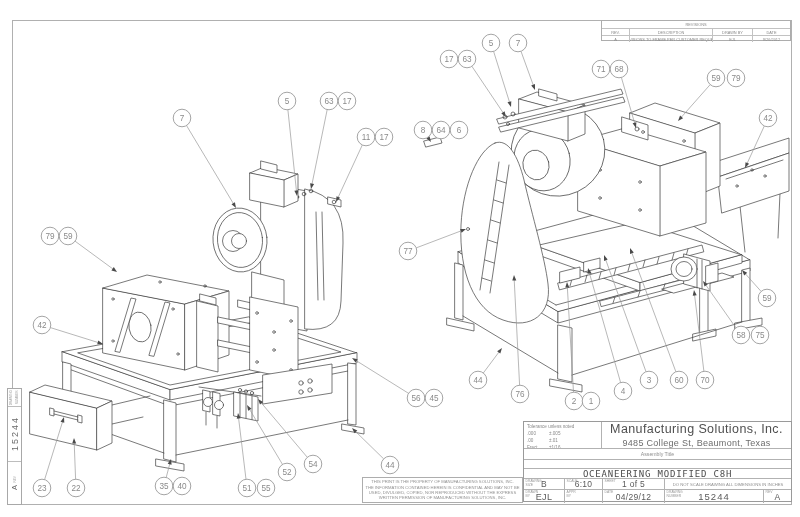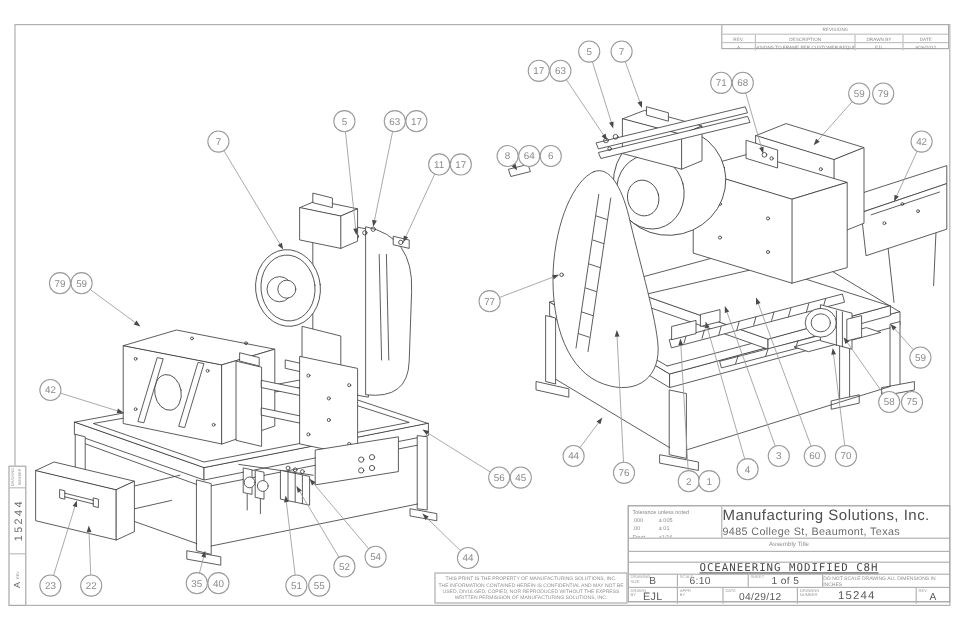--- a/index.html
+++ b/index.html
@@ -30,21 +30,21 @@
   #title-block { left:523px; top:421px; width:269px; height:81px; border:1px solid #9a9a9a; background:#fff; }
   .tb-row { display:flex; border-top:1px solid #b2b2b2; position:relative; }
   .tb-row:first-child { border-top:none; }
   .tb-cell { position:relative; border-left:1px solid #b2b2b2; display:flex; align-items:center; justify-content:center; overflow:hidden; }
   .tb-cell:first-child { border-left:none; }
   .tb-label { position:absolute; left:1.5px; top:1px; font-size:3.4px; line-height:1.15; color:#999; text-align:left; white-space:pre-line; }
   .tb-val { font-size:8.5px; color:#5a5a5a; letter-spacing:0.3px; }
   #tol-cell { width:77px; font-size:4.6px; color:#8a8a8a; display:block; padding:2px 3px; line-height:1.5; }
   #tol-cell .trow { display:flex; }
   #tol-cell .trow span:first-child { width:22px; }
-  #company-cell { flex:1; display:flex; flex-direction:column; align-items:flex-start; justify-content:center; }
+  #company-cell { flex:1; display:flex; flex-direction:column; align-items:center; justify-content:center; }
   #company-name { font-size:12.5px; color:#4f4f4f; letter-spacing:0.4px; }
   #company-addr { font-size:9px; color:#6d6d6d; margin-top:2px; letter-spacing:0.3px; }
   #assembly-row { height:11px; align-items:center; justify-content:center; display:flex; font-size:5.2px; color:#8f8f8f; }
   #blank-row { height:9px; }
   #dtitle-row { height:10px; display:flex; align-items:center; justify-content:center;
     font-family:"DejaVu Sans Mono", monospace; font-size:9px; letter-spacing:0.8px; color:#4a4a4a;text-decoration:underline; }
   #size-row { height:11px; } #sign-row { height:14px; flex:1; }
 
   
   #legal { left:362px; top:477px; width:161px; height:26px; border:1px solid #adadad; background:#fff;
@@ -554,21 +554,21 @@
   <div class="tb-row" id="size-row">
     <div class="tb-cell" style="width:40px;">
       <span class="tb-label">DRAWING
 SIZE</span>
       <span class="tb-val">B</span>
     </div>
     <div class="tb-cell" style="width:38px;">
       <span class="tb-label">SCALE</span>
       <span class="tb-val">6:10</span>
     </div>
-    <div class="tb-cell" style="width:62px;margin-left:21px;">
+    <div class="tb-cell" style="width:62px;">
       <span class="tb-label">SHEET</span>
       <span class="tb-val">1 of 5</span>
     </div>
     <div class="tb-cell" style="flex:1; font-size:4.2px; color:#8f8f8f;">DO NOT SCALE DRAWING ALL DIMENSIONS IN INCHES</div>
   </div>
   <div class="tb-row" id="sign-row">
     <div class="tb-cell" style="width:40px;">
       <span class="tb-label">DRAWN
 BY</span>
       <span class="tb-val" style="font-size:9px;">EJL</span>

